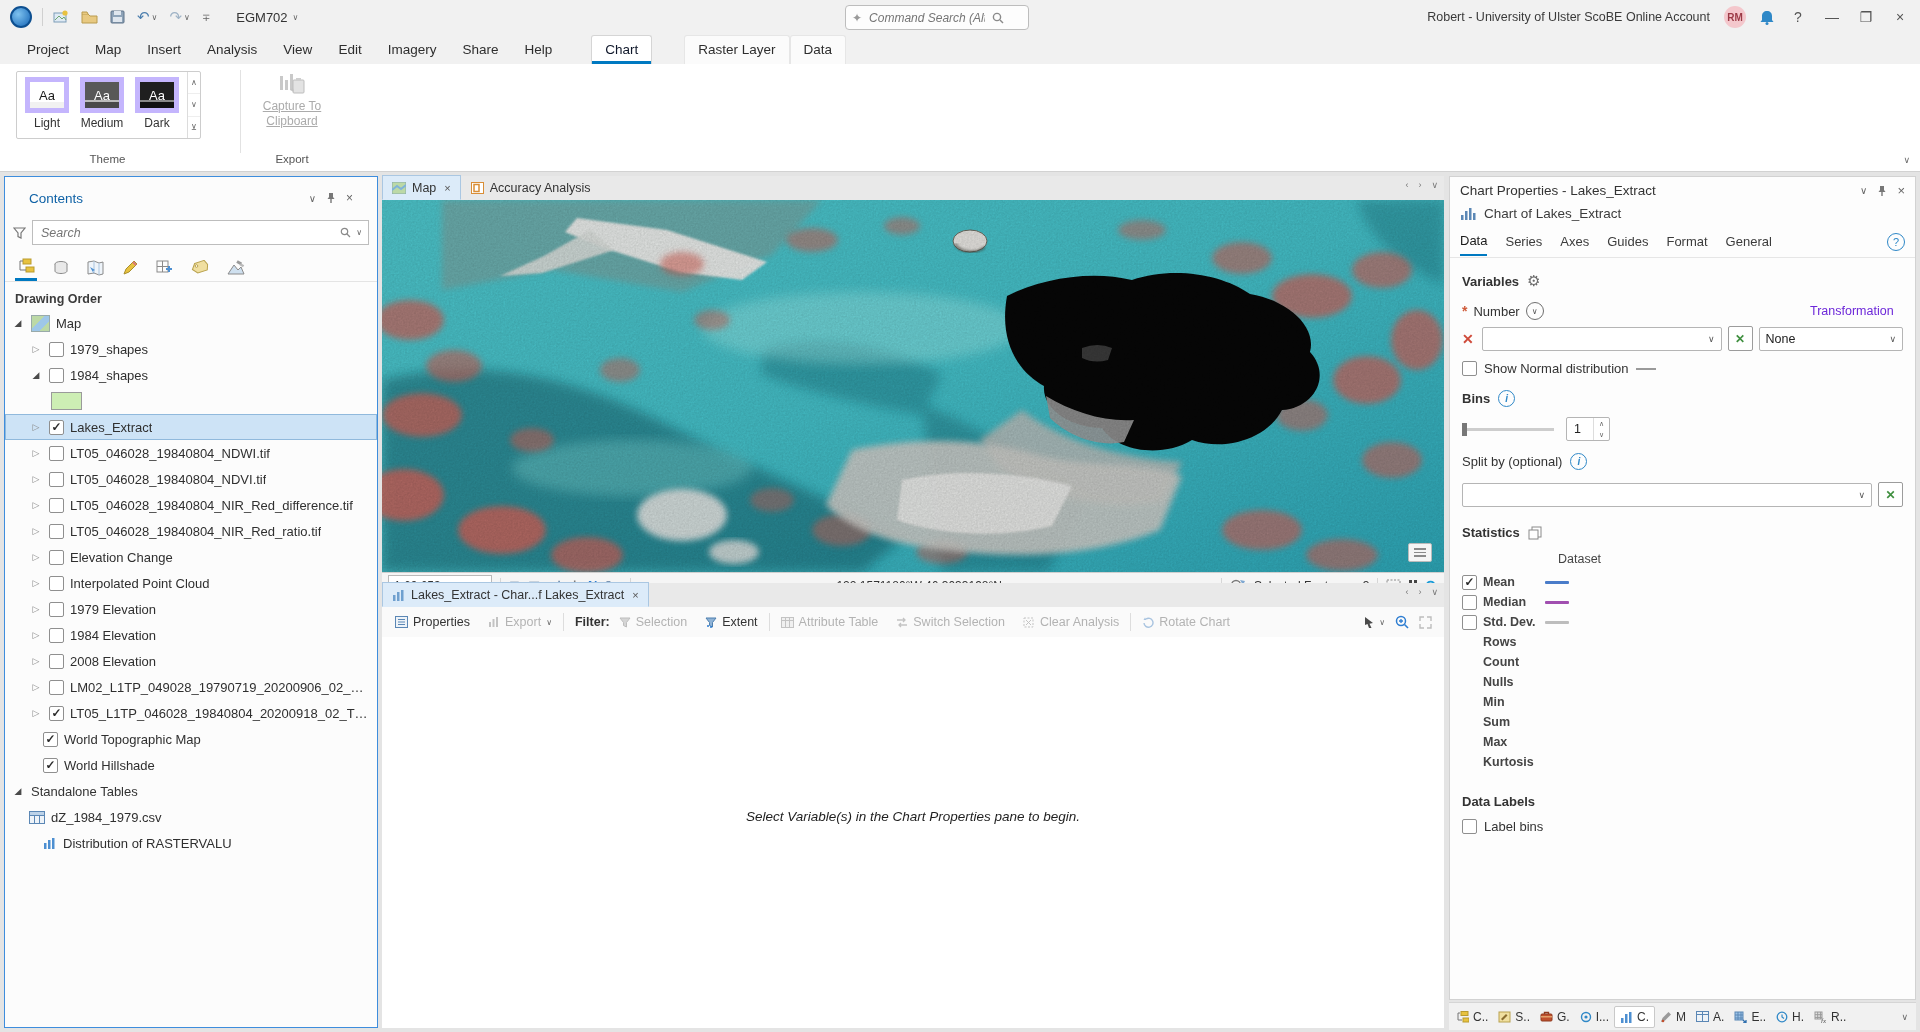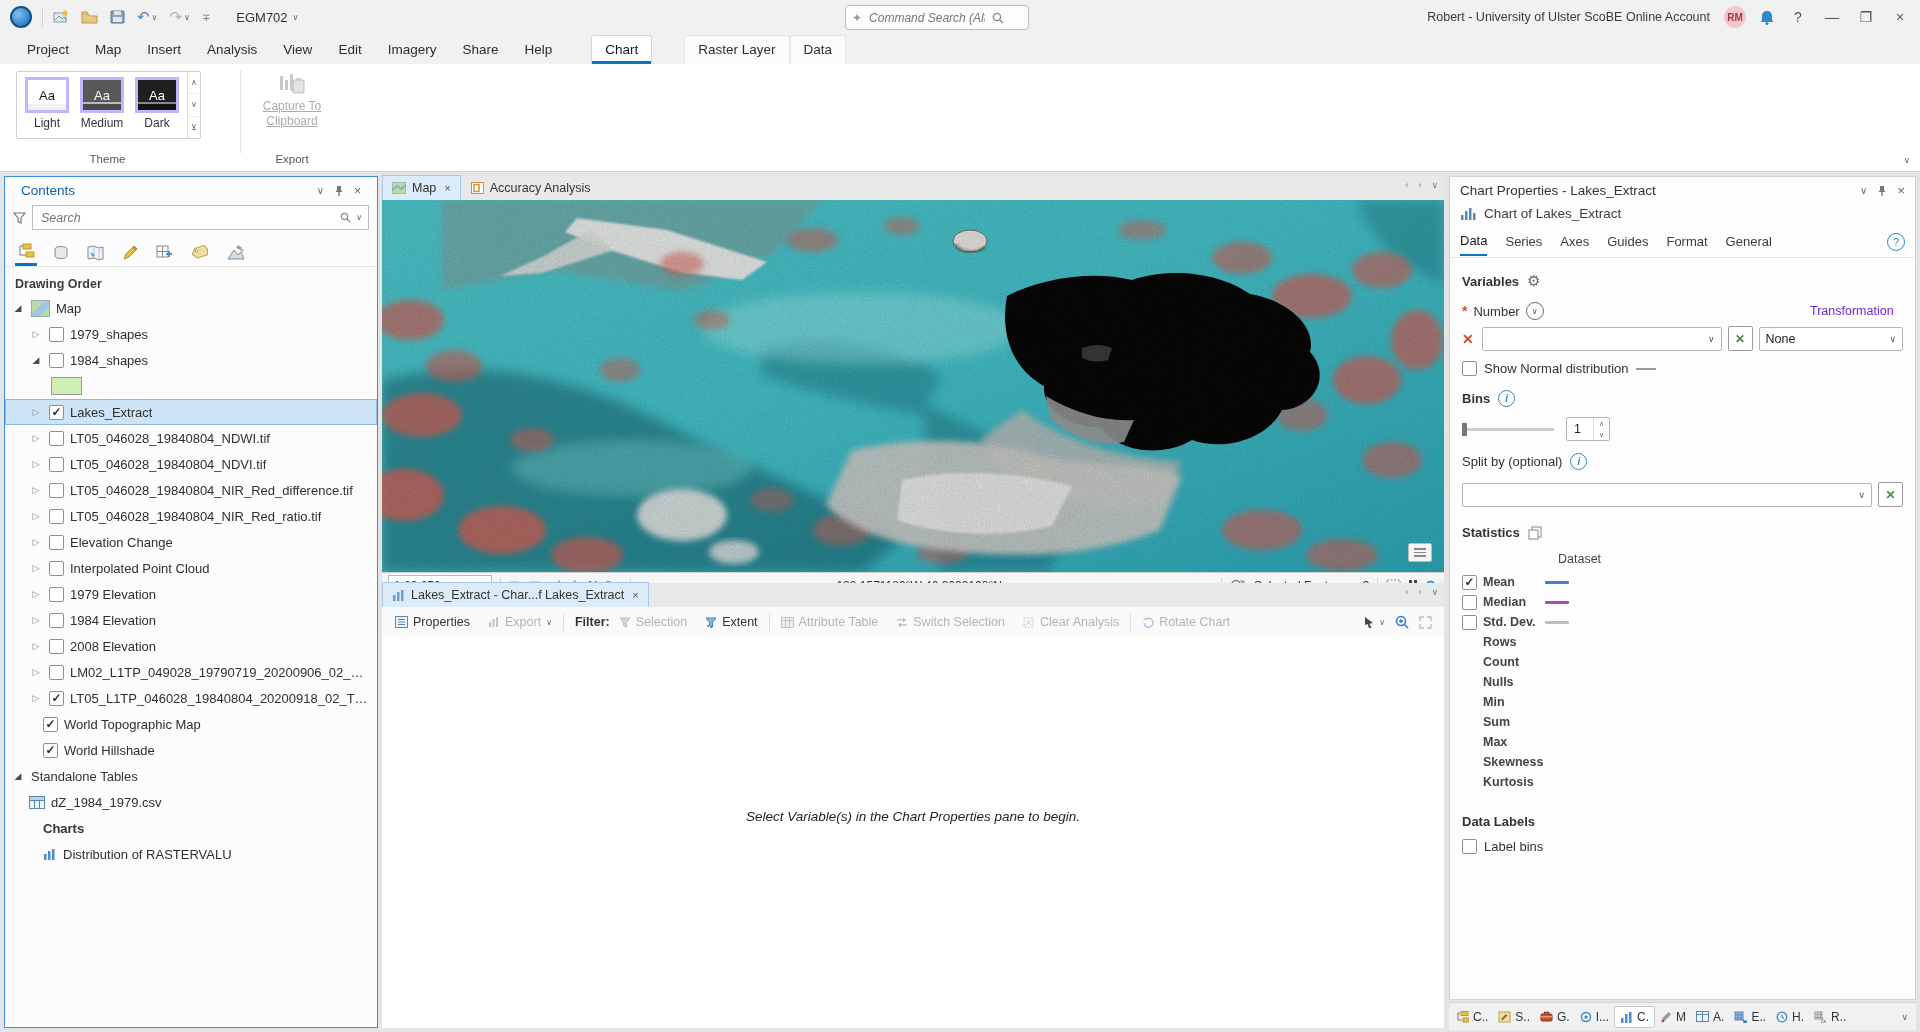--- a/index.html
+++ b/index.html
@@ -37,21 +37,21 @@
                box-shadow:inset 0 -3px 0 #0079c1;color:#0f172a;margin-left:26px;}
   .ctx{display:flex;margin-left:32px;}
   .ctx .mtab{background:#fbfbfb;border:1px solid #e6e6e6;border-bottom:none;border-radius:3px 3px 0 0;}
 
   
   .ribbon{position:absolute;top:64px;left:0;right:0;height:107px;background:#fff;border-bottom:1px solid #d2d2d2;}
   .gallery{position:absolute;left:16px;top:7px;width:183px;height:66px;border:1px solid #cdcdcd;border-radius:2px;
            display:flex;background:#fff;}
   .gcards{display:flex;gap:9px;padding:5px 7px;}
   .gcard{display:flex;flex-direction:column;align-items:center;width:46px;}
-  .sw{width:44px;height:36px;border:3px solid #c4b5fd;display:flex;align-items:center;justify-content:center;
+  .sw{width:44px;height:36px;border:5px solid #c4b5fd;display:flex;align-items:center;justify-content:center;
       font-size:13px;box-sizing:border-box;}
   .sw-light{background:#fff;color:#1a1a1a;box-shadow:inset 0 -6px 0 #f1f1f1;}
   .sw-medium{background:#585858;color:#fff;box-shadow:inset 0 -6px 0 #494949, inset 0 -8px 0 #bbb;}
   .sw-dark{background:#1f1f1f;color:#fff;box-shadow:inset 0 -6px 0 #111, inset 0 -8px 0 #888;}
   .glabel{font-size:12px;color:#333;margin-top:3px;}
   .gscroll{width:20px;border-left:1px solid #dcdcdc;display:flex;flex-direction:column;}
   .gscroll span{flex:1;display:flex;align-items:center;justify-content:center;font-size:8px;color:#666;
                 border-bottom:1px solid #eee;}
   .rib-sep{position:absolute;left:240px;top:6px;bottom:18px;width:1px;background:#e2e2e2;}
   .capture{position:absolute;left:256px;top:8px;width:72px;text-align:center;color:#ababab;font-size:12px;line-height:1.25;text-decoration:underline;}
@@ -60,21 +60,21 @@
   .grouplabels .gl-theme{position:absolute;left:16px;width:183px;text-align:center;}
   .grouplabels .gl-export{position:absolute;left:238px;width:108px;text-align:center;}
   .rib-collapse{position:absolute;right:10px;bottom:6px;color:#666;font-size:9px;}
 
   
   .workspace{position:absolute;top:172px;left:0;right:0;bottom:0;background:#e4e4e4;}
 
   
   .contents{position:absolute;left:4px;top:4px;width:374px;bottom:4px;background:#fcfcfc;
             border:1px solid #3e8ddd;box-sizing:border-box;font-size:13px;}
-  .pane-hd{height:27px;display:flex;align-items:center;padding:0 16px;}
+  .pane-hd{height:42px;display:flex;align-items:center;padding:0 24px;}
   .pane-title{color:#0f62a6;font-size:13.5px;flex:1;}
   .pane-hd .hic{color:#666;font-size:10px;margin-left:10px;}
   .c-search{display:flex;align-items:center;margin:1px 8px 4px;gap:6px;}
   .c-search .box{flex:1;height:23px;border:1px solid #bdbdbd;display:flex;align-items:center;padding:0 6px;background:#fff;}
   .c-search input{border:0;outline:0;flex:1;font-style:italic;font-size:12.5px;color:#8a8a8a;
                   font-family:"Liberation Sans",sans-serif;background:transparent;}
   .c-tools{display:flex;align-items:center;gap:14px;padding:5px 10px 0;border-bottom:1px solid #e4e4e4;height:27px;}
   .ctool{height:100%;display:flex;align-items:center;padding:0 2px;box-sizing:border-box;}
   .ctool.active{border-bottom:3px solid #0079c1;}
   .d-order{padding:10px 10px 4px;color:#3c3c3c;font-weight:bold;font-size:12.5px;}
@@ -477,23 +477,20 @@
           <span class="tbl-icon">
             <svg width="16" height="13">
                 <rect x="0.5" y="0.5" width="15" height="12" fill="#eef3f8" stroke="#5b87b5"></rect>
                 <path d="M0.5 4.5h15M5.5 0.5v12M10.5 0.5v12" stroke="#5b87b5"></path>
                 <rect x="0.5" y="0.5" width="15" height="4" fill="#bcd2e8" stroke="#5b87b5"></rect>
               </svg>
           </span>
           <span class="tlabel">dZ_1984_1979.csv</span>
         </div>
         <div class="trow lvl1" style="padding-left:38px">
-          <span class="tlabel sec-label">Charts</span>
-        </div>
-        <div class="trow lvl1" style="padding-left:38px">
           <span class="cht-icon">
             <svg width="14" height="13">
                 <rect x="1" y="6" width="2.5" height="6" fill="#4d8fd1"></rect>
                 <rect x="5" y="3" width="2.5" height="9" fill="#4d8fd1"></rect>
                 <rect x="9" y="1" width="2.5" height="11" fill="#4d8fd1"></rect>
               </svg>
           </span>
           <span class="tlabel">Distribution of RASTERVALU</span>
         </div>
       </div>
@@ -875,24 +872,20 @@
         <div class="statrow">
             <span class="nochk"></span>
             <span class="slabel">Sum</span>
           </div>
         <div class="statrow">
             <span class="nochk"></span>
             <span class="slabel">Max</span>
           </div>
         <div class="statrow">
             <span class="nochk"></span>
-            <span class="slabel">Skewness</span>
-          </div>
-        <div class="statrow">
-            <span class="nochk"></span>
             <span class="slabel">Kurtosis</span>
           </div>
         <div class="dl-hd">Data Labels</div>
         <div class="chkrow" style="margin-top:4px">
           <span class="cb"></span>
           <span>Label bins</span>
         </div>
       </div>
     </div>
 

